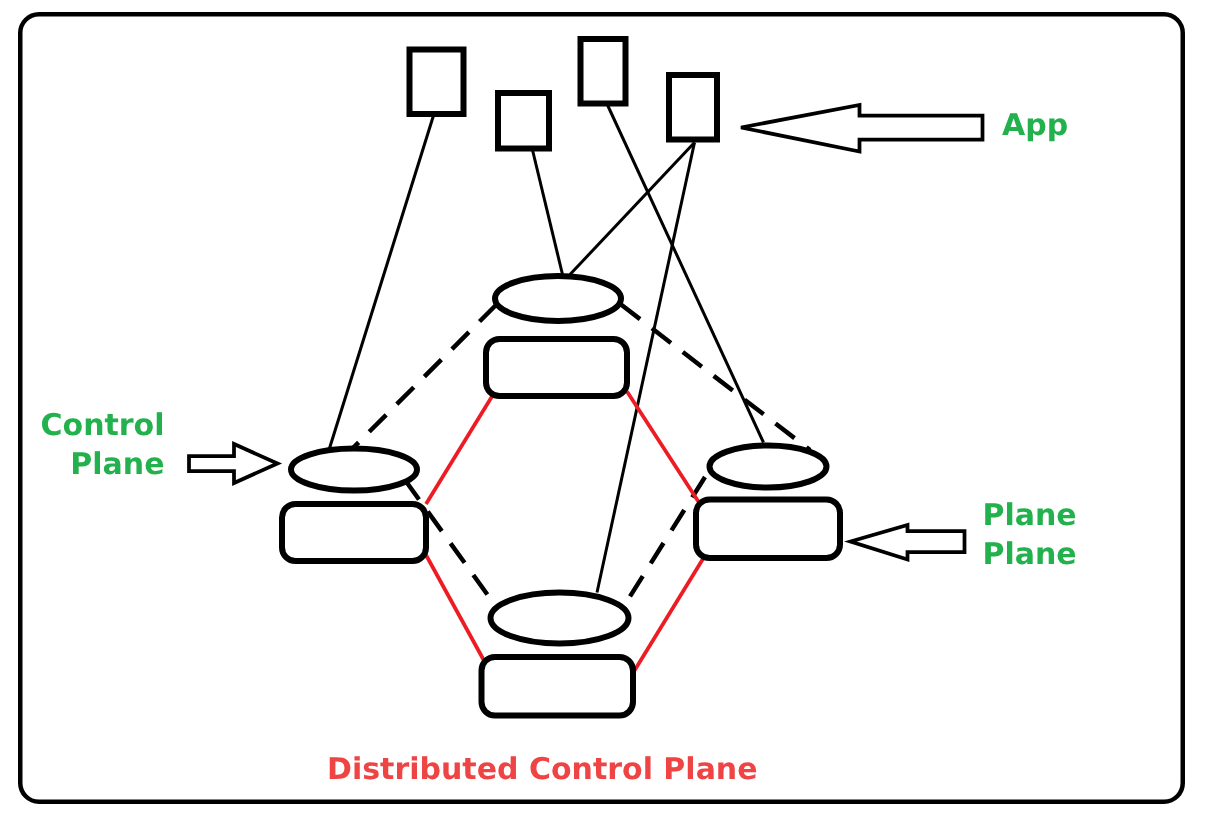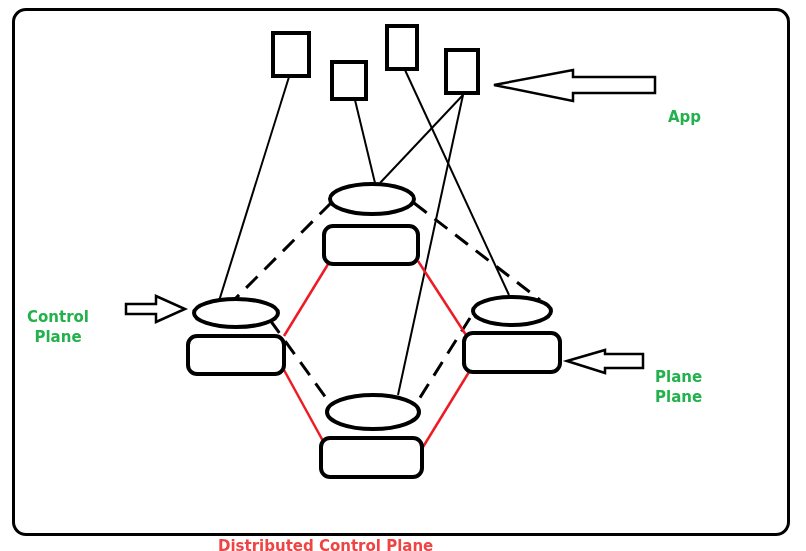--- a/index.html
+++ b/index.html
@@ -3,22 +3,22 @@
 <meta charset="utf-8">
 <style>
   html, body { margin: 0; padding: 0; background: #ffffff; }
   body { width: 806px; height: 551px; position: relative; overflow: hidden; font-family: "DejaVu Sans", sans-serif; }
   #frame {
     position: absolute; left: 12px; top: 8px; width: 778px; height: 528px;
     border: 3px solid #000; border-radius: 14px; box-sizing: border-box;
   }
   svg#diagram { position: absolute; left: 0; top: 0; }
   .label {
-    position: absolute; color: #22b14c; font-weight: bold; font-size: 15px;
-    font-family: "DejaVu Sans", sans-serif; line-height: 1.3; white-space: nowrap; margin-top: 38px;
+    position: absolute; color: #22b14c; font-weight: bold; font-size: 20px;
+    font-family: "DejaVu Sans", sans-serif; line-height: 1.3; white-space: nowrap;
   }
   #lbl-app { left: 668px; top: 70px; }
   #lbl-control { left: 27px; top: 270px; text-align: center; }
   #lbl-data { left: 655px; top: 330px; }
   #lbl-title { left: 218px; top: 499px; }
 </style>
 </head>
 <body>
 
 <div id="frame"></div>
@@ -75,21 +75,21 @@
   </g>
 
   <g stroke="#000" stroke-width="2.5" fill="#fff" stroke-linejoin="miter">
     <polygon points="494,85 573,70 573,77 655,77 655,93 573,93 573,101"></polygon>
     <polygon points="126,304 156,304 156,296 185,309 156,322 156,314 126,314"></polygon>
     <polygon points="567,361 605,350 605,354 643,354 643,368 605,368 605,373"></polygon>
   </g>
 </svg>
 
 <div class="label" id="lbl-app" style="color: rgb(34, 177, 76);"><span>App</span></div>
-<div class="label" id="lbl-control" style="color: rgb(34, 177, 76);">
+<div class="label" id="lbl-control" style="color: rgb(34, 177, 76); text-align: right;">
   <div>Control</div>
   <div>Plane</div>
 </div>
 <div class="label" id="lbl-data" style="color: rgb(34, 177, 76);">
   <div>Plane</div>
   <div>Plane</div>
 </div>
 <div class="label" id="lbl-title" style="color: #ef4444;"><span>Distributed Control Plane</span></div>
 
 </body></html>

